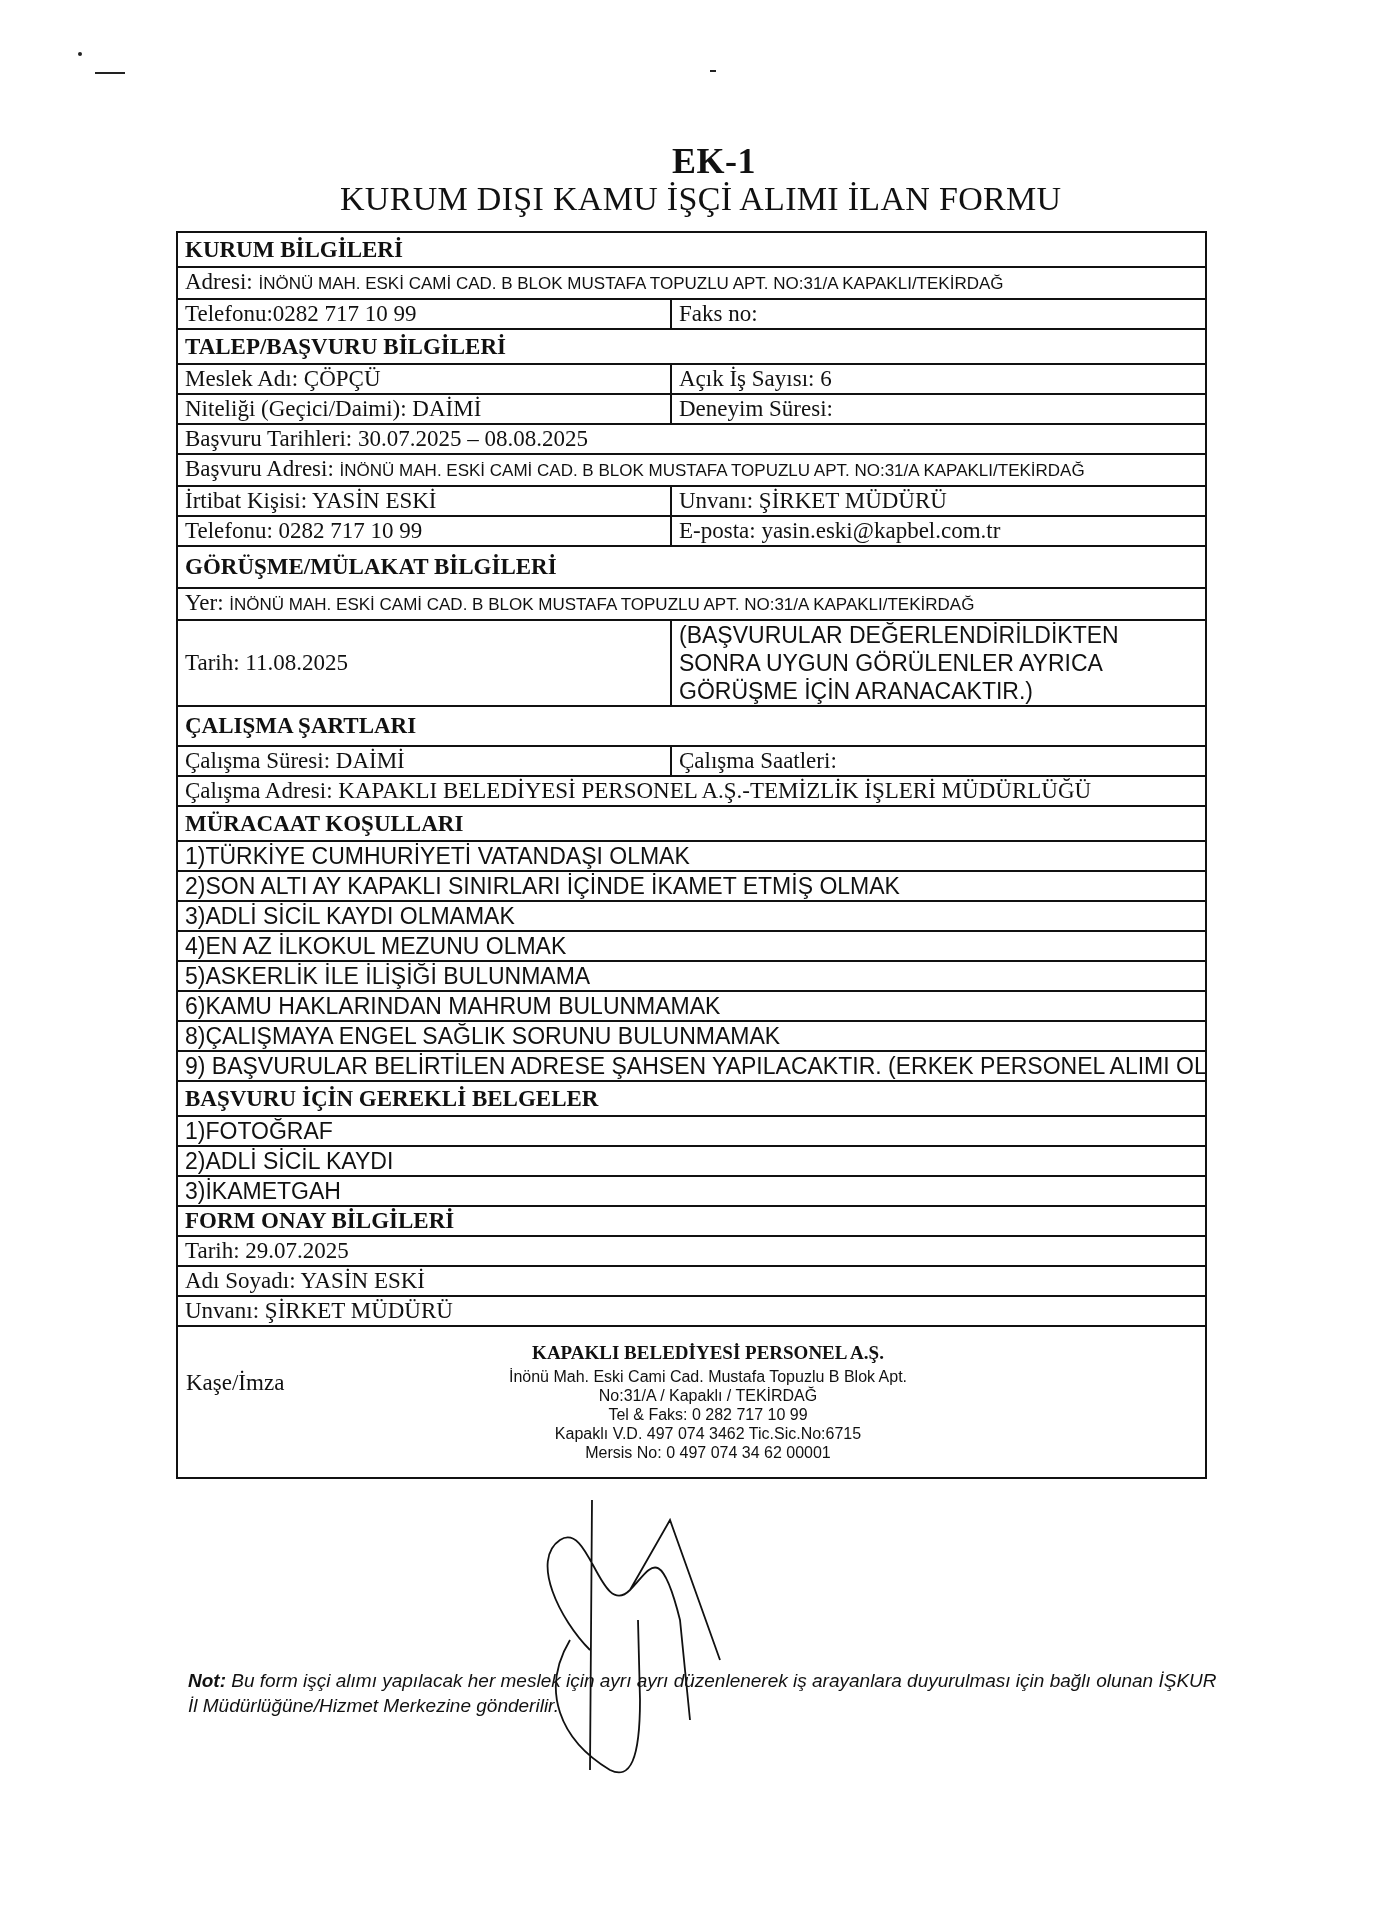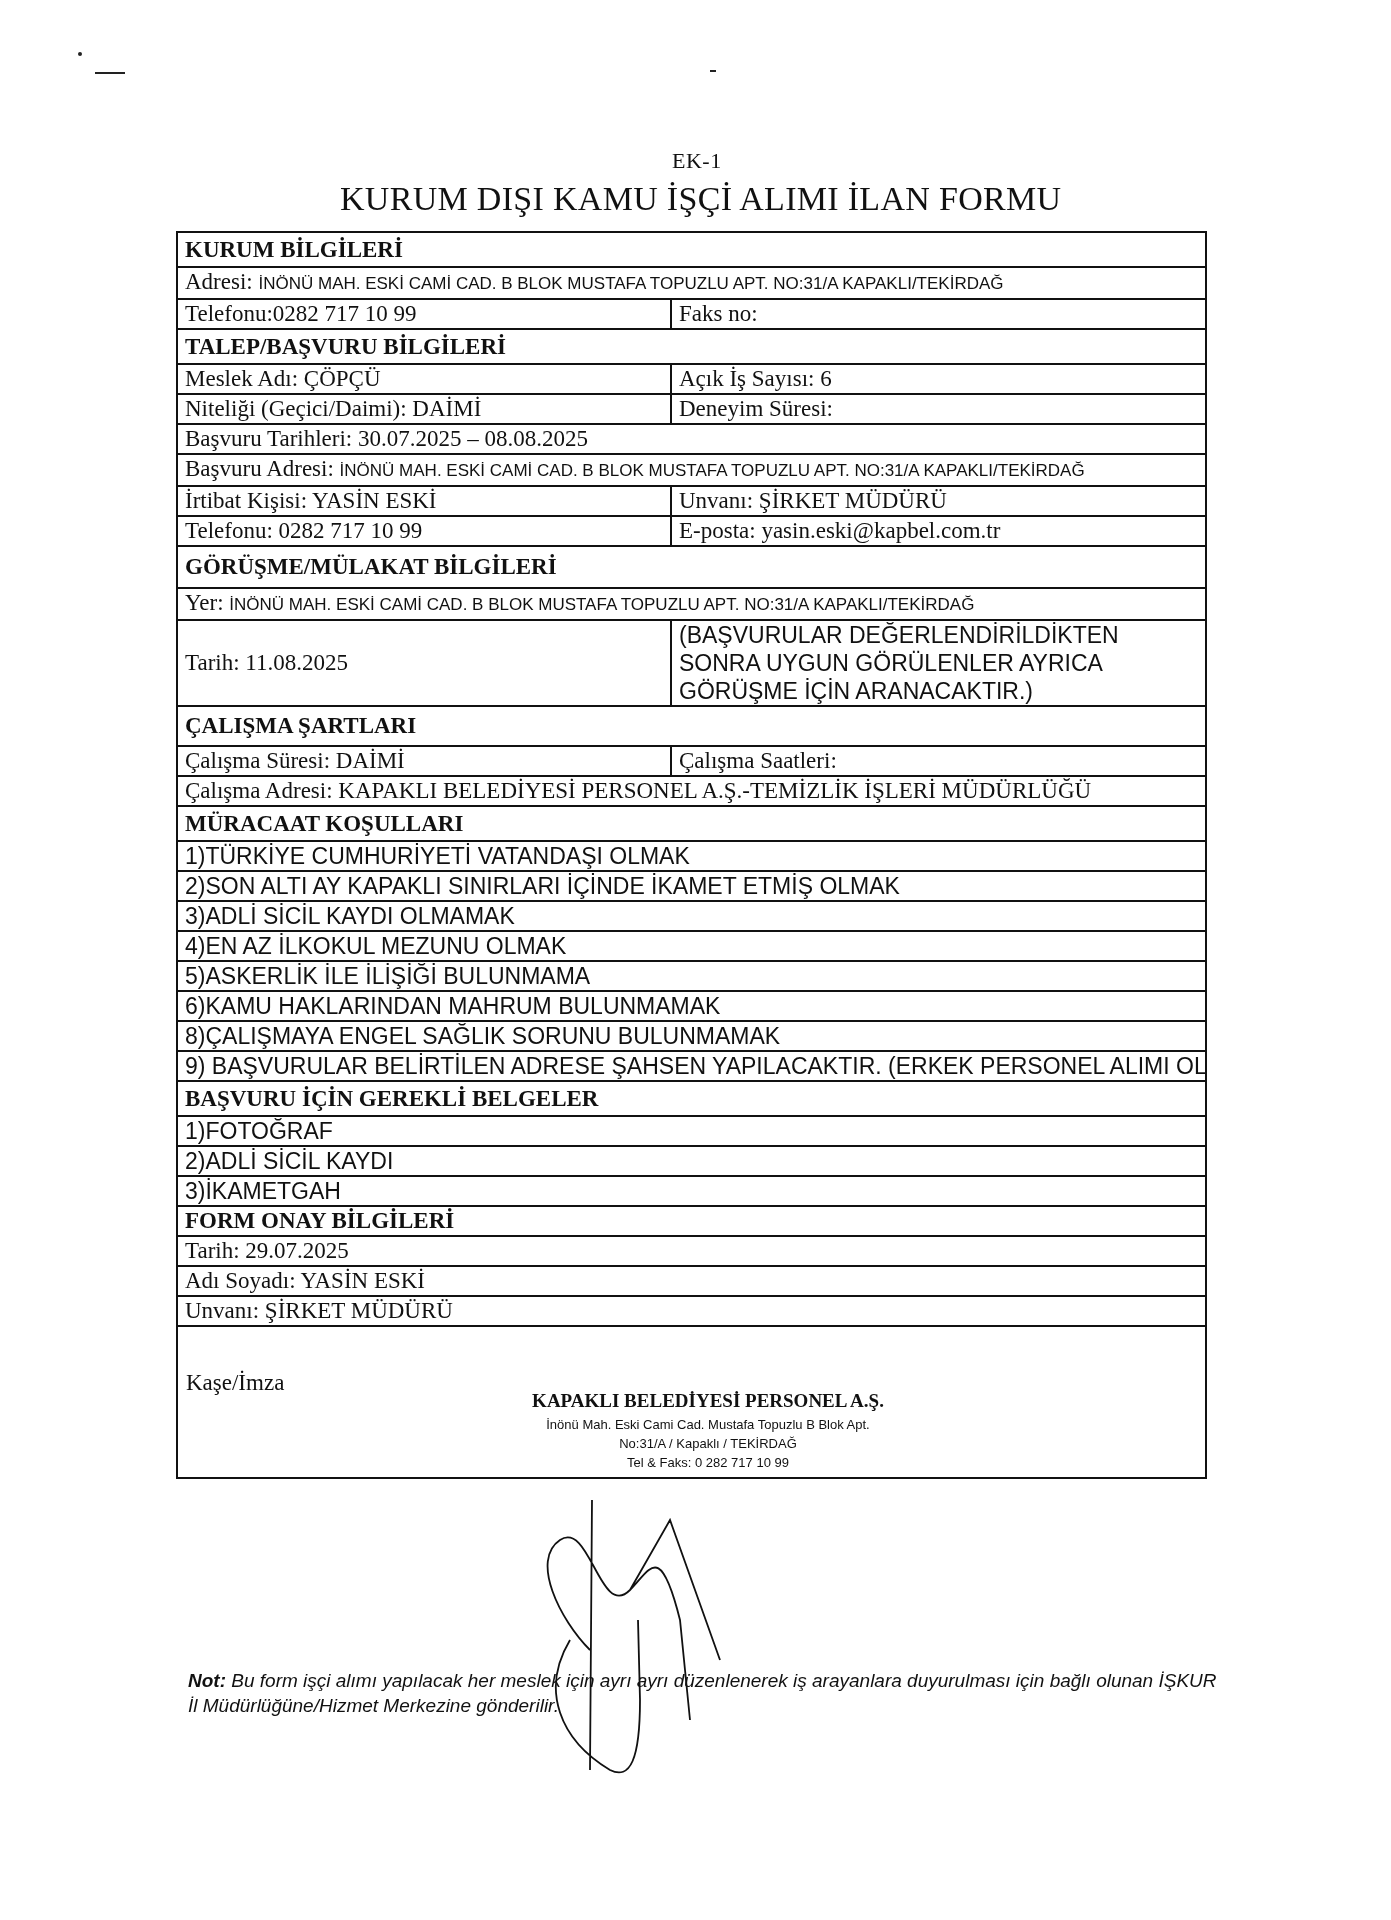--- a/index.html
+++ b/index.html
@@ -1,33 +1,33 @@
 <!DOCTYPE html>
 <html><head>
 <meta charset="utf-8">
 <style>
   html, body { margin: 0; padding: 0; background: #ffffff; }
   body { width: 1391px; height: 1920px; position: relative; overflow: hidden;
          font-family: "Liberation Serif", "DejaVu Serif", serif; color: #111; }
   .title-block { position: absolute; left: 0; top: 140px; width: 1391px; }
-  .ek { position: absolute; left: 672px; top: 8px; font-weight: normal; font-size: 22px; letter-spacing: 0.5px; }
+  .ek { position: absolute; left: 672px; top: 0; font-weight: bold; font-size: 36px; letter-spacing: 0.5px; }
   .main-title { position: absolute; left: 340px; top: 40px; font-weight: normal; font-size: 34px; letter-spacing: 0.3px; white-space: nowrap; }
   table.form { position: absolute; left: 176px; top: 231px; width: 1029px; border-collapse: collapse; table-layout: fixed; }
   table.form td { border: 2px solid #111; padding: 0 7px; font-size: 23px; line-height: 28px; vertical-align: middle; white-space: nowrap; overflow: hidden; }
   td.sec { font-weight: bold; font-size: 23px; height: 33px; }
   td.sec span { text-decoration: none; margin-top: 16px; }
   .small { font-family: "Liberation Sans", "DejaVu Sans", sans-serif; font-size: 17px; }
   .smallnote { font-family: "Liberation Sans", "DejaVu Sans", sans-serif; font-size: 15.5px; line-height: 22px; white-space: normal !important; }
   td.item { font-family: "Liberation Sans", "DejaVu Sans", sans-serif; font-size: 19px; height: 26px; line-height: 26px; }
   td.wrap { white-space: normal !important; line-height: 26px; }
   td.stamp-cell { height: 150px; position: relative; }
   .kase { position: absolute; left: 8px; top: 42px; font-size: 23px; }
   .stamp { position: absolute; left: 330px; top: 12px; width: 400px; text-align: center; font-family: "Liberation Sans", "DejaVu Sans", sans-serif; }
-  .stamp .s-name { font-family: "Liberation Serif", serif; font-weight: bold; font-size: 19px; white-space: nowrap; margin-top: 48px; }
-  .stamp .s-line { font-size: 13px; line-height: 19px; white-space: nowrap; }
+  .stamp .s-name { font-family: "Liberation Serif", serif; font-weight: bold; font-size: 19px; white-space: nowrap; }
+  .stamp .s-line { font-size: 16px; line-height: 19px; white-space: nowrap; }
   .sig { position: absolute; left: 520px; top: 1500px; width: 220px; height: 280px; pointer-events: none; }
   .note { position: absolute; left: 188px; top: 1668px; width: 1030px; font-style: italic; font-size: 19px; line-height: 25px; font-family: "Liberation Sans", "DejaVu Sans", sans-serif; }
   .note b { font-weight: bold; }
   .spec { position: absolute; background: #222; }
 </style>
 </head>
 <body>
 
 <div class="title-block">
   <div class="ek">EK-1</div>

